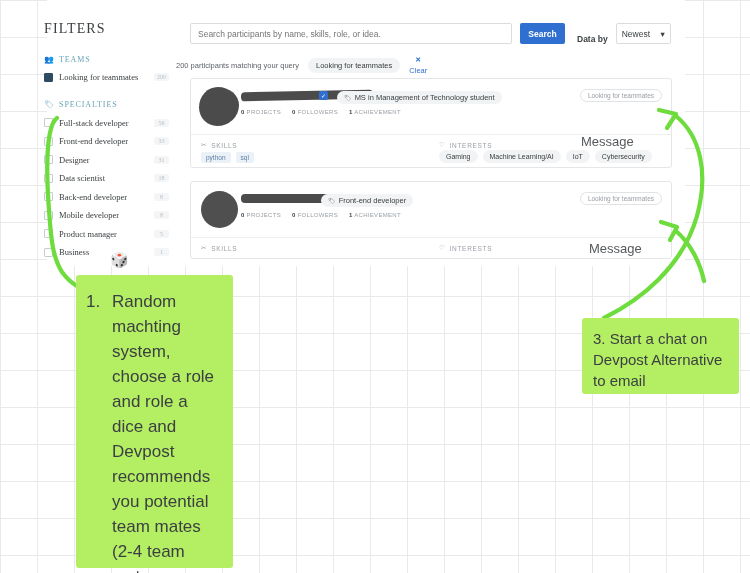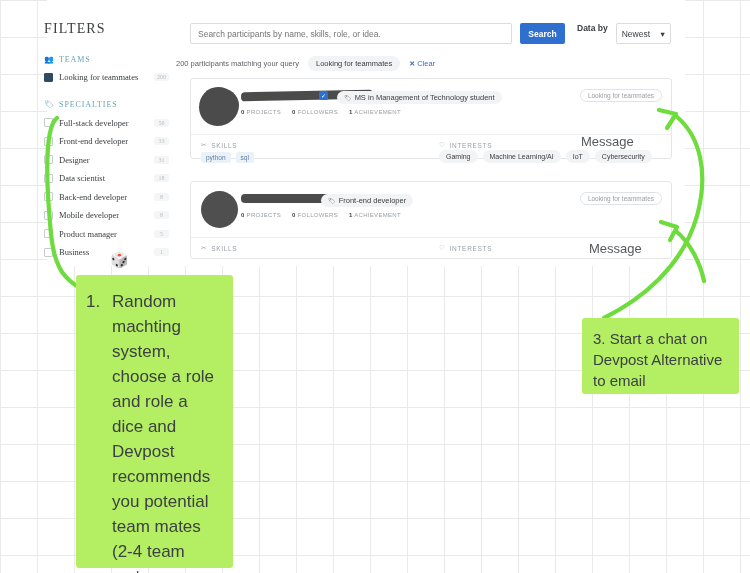--- a/index.html
+++ b/index.html
@@ -45,21 +45,21 @@
     border-radius:2px;padding:1px 3px;min-width:9px;text-align:center;
   }
   .spec-row{margin-top:8.5px;}
 
   .dice{
     position:absolute;left:110px;top:251px;width:18px;height:18px;
     font-size:15px;line-height:18px;text-align:center;
   }
 
   
-  .searchbar{position:absolute;left:190px;top:23px;display:flex;align-items:flex-start;gap:8px;}
+  .searchbar{position:absolute;left:190px;top:23px;display:flex;align-items:flex-end;gap:8px;}
   .search-input{
     width:322px;height:21px;border:1px solid #dadce0;border-radius:2px;
     background:#fff;font-size:8.5px;color:#9aa0a6;padding:0 7px;
     font-family:"Liberation Sans", sans-serif;outline:none;box-sizing:border-box;
   }
   .search-btn{
     width:45px;height:21px;background:#2f6fd0;color:#fff;border:none;border-radius:2px;
     font-size:8.5px;font-weight:bold;font-family:"Liberation Sans", sans-serif;cursor:pointer;
   }
   .sortby{font-size:8.5px;font-weight:bold;color:#3c4043;margin-left:4px;}
@@ -69,29 +69,29 @@
   }
   .sortsel span{font-size:8.5px;color:#3c4043;}
   .caret{margin-left:auto;font-size:6px;color:#80868b;}
 
   
   .resultline{position:absolute;left:176px;top:56px;display:flex;align-items:center;gap:9px;}
   .resulttext{font-size:7.5px;color:#5f6368;}
   .querychip{
     font-size:7.5px;color:#3c4043;background:#f1f3f4;border-radius:9px;padding:3px 8px;
   }
-  .clearbtn{font-size:7.5px;color:#2f6fd0;display:flex;align-items:center;gap:2px;cursor:pointer;}
+  .clearbtn{font-size:7.5px;color:#2f6fd0;display:flex;align-items:center;gap:2px;cursor:pointer;flex-direction:column;}
   .clearx{font-weight:bold;font-size:7px;}
 
   
   .card{
     position:absolute;left:190px;width:482px;
     border:1px solid #e4e6e8;border-radius:3px;background:#fff;box-sizing:border-box;
   }
-  #card-1{top:78px;height:81px;}
+  #card-1{top:78px;height:90px;}
   #card-2{top:181px;height:78px;}
   .card-top{position:relative;height:55px;}
   .avatar{
     position:absolute;left:10px;top:9px;width:37px;height:37px;border-radius:50%;
     background:#4f4f4f;
   }
   .avatar.blob{
     border-radius:47% 53% 55% 45% / 52% 47% 53% 48%;
     background:#4b4b4b;width:40px;height:39px;left:8px;top:8px;
   }

